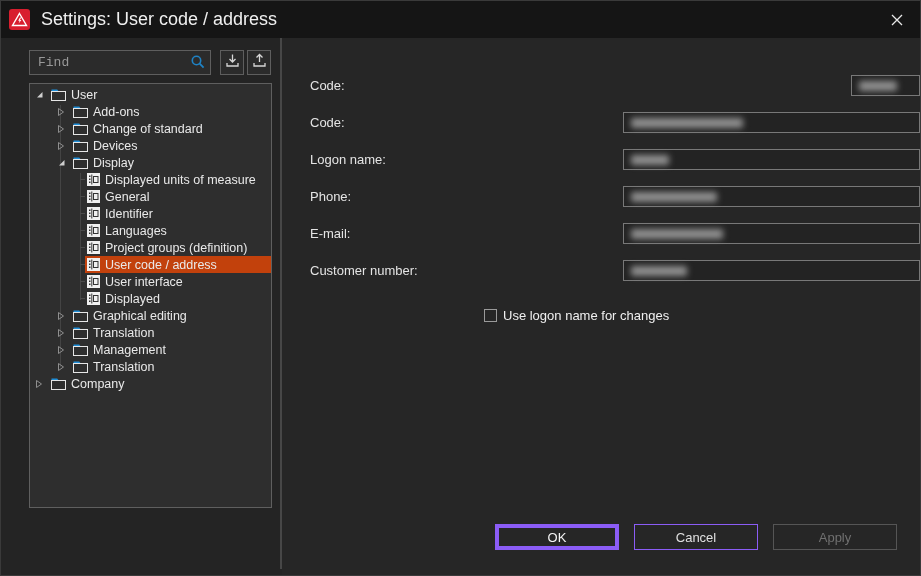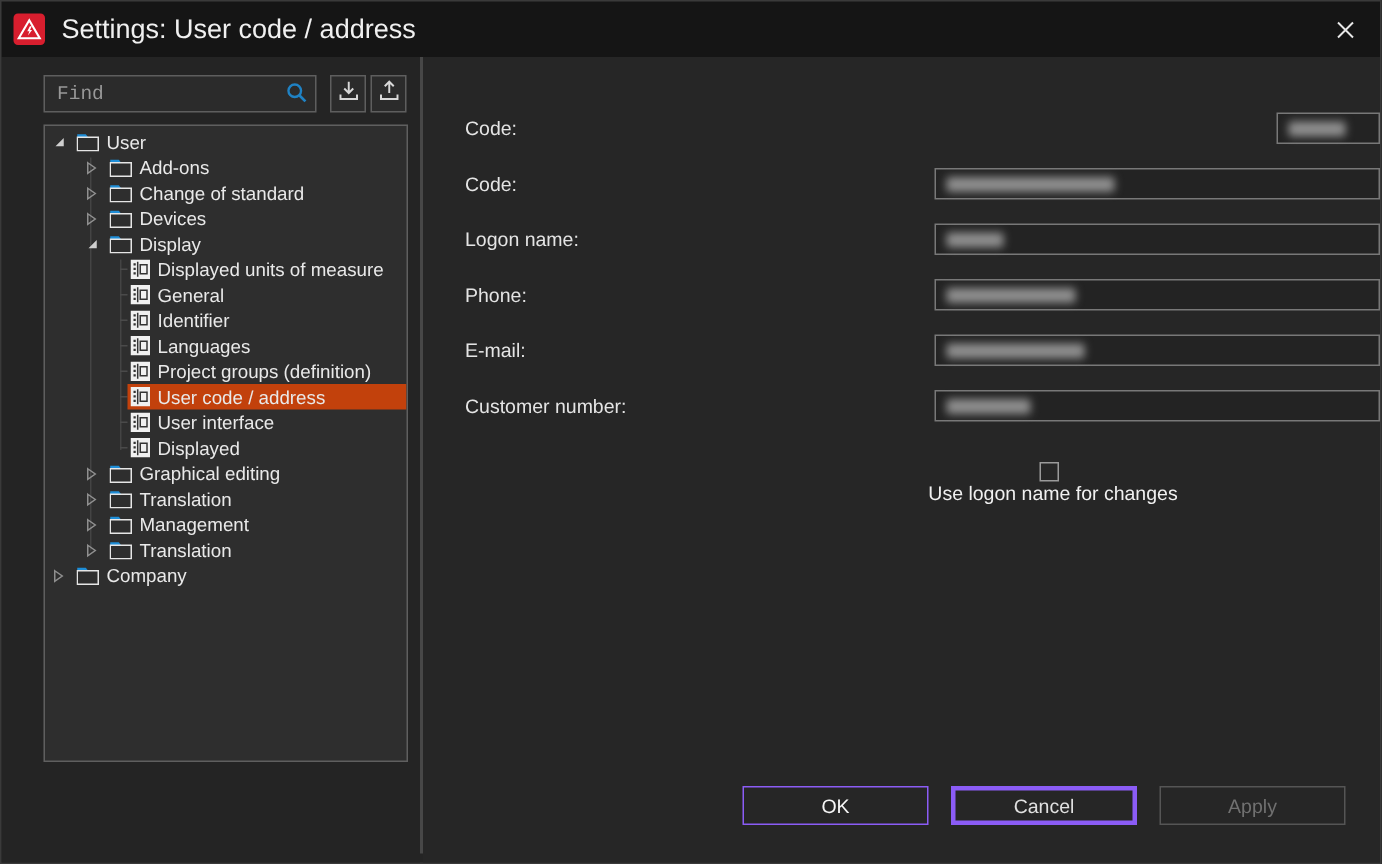--- a/index.html
+++ b/index.html
@@ -46,30 +46,30 @@
   .trow.selected .row-body { background:#c2410c; }
   .tlabel { white-space:nowrap; color:#e9e9e9; }
   .ficon,.licon { flex:none; display:flex; }
   
   .frow { display:flex; align-items:center; height:21px; margin-bottom:16px;justify-content:space-between; }
   .flabel { width:174px; font-size:13px; color:#e4e4e4; }
   .tfield { height:21px; background:#232323; border:1px solid #787878; display:flex; align-items:center; padding-left:7px; }
   .tfield.small { width:69px; } .tfield.wide { width:297px; }
   .blob { height:10px; background:#8f8f8f; border-radius:2px; filter:blur(3px); }
   .b0{width:38px}.b1{width:112px}.b2{width:38px}.b3{width:86px}.b4{width:92px}.b5{width:56px}
-  .chk-row { display:flex; align-items:center; margin:27px 0 0 174px;flex-direction:column; }
+  .chk-row { display:flex; align-items:center; margin:27px 0 0 174px; }
   .chk-box { width:13px; height:13px; border:1px solid #9a9a9a; background:transparent; margin-right:6px; flex:none; }
   .chk-label { font-size:13px; color:#f0f0f0; }
   
   .footer { position:absolute; right:23px; bottom:27px; display:flex; gap:15px; }
   .btn { width:124px; height:26px; background:#262626; font-size:13px; text-align:center;
     display:flex; align-items:center; justify-content:center;
     font-family:"Liberation Sans","DejaVu Sans",sans-serif; }
-  .btn.primary { border:1px solid #8b5cf6; color:#f5f5f5; }
-  .btn.normal  { border:3px solid #8b5cf6; color:#e0e0e0; }
+  .btn.primary { border:4px solid #8b5cf6; color:#f5f5f5; }
+  .btn.normal  { border:1px solid #8b5cf6; color:#e0e0e0; }
   .btn.disabled{ border:1px solid #555555; color:#707070; }
 </style>
 </head>
 <body>
 
 <div class="titlebar">
   <div class="app-icon">
     <svg width="17" height="15" viewBox="0 0 17 15">
       <path d="M8.5 1.5 L15.5 13.5 H1.5 Z" fill="none" stroke="#ffffff" stroke-width="1.4"></path>
       <path d="M8.9 5.5 L7.2 8.8 H8.6 L7.6 11.6 L10.4 8.0 H9.0 L10.2 5.5 Z" fill="#ffffff"></path>

